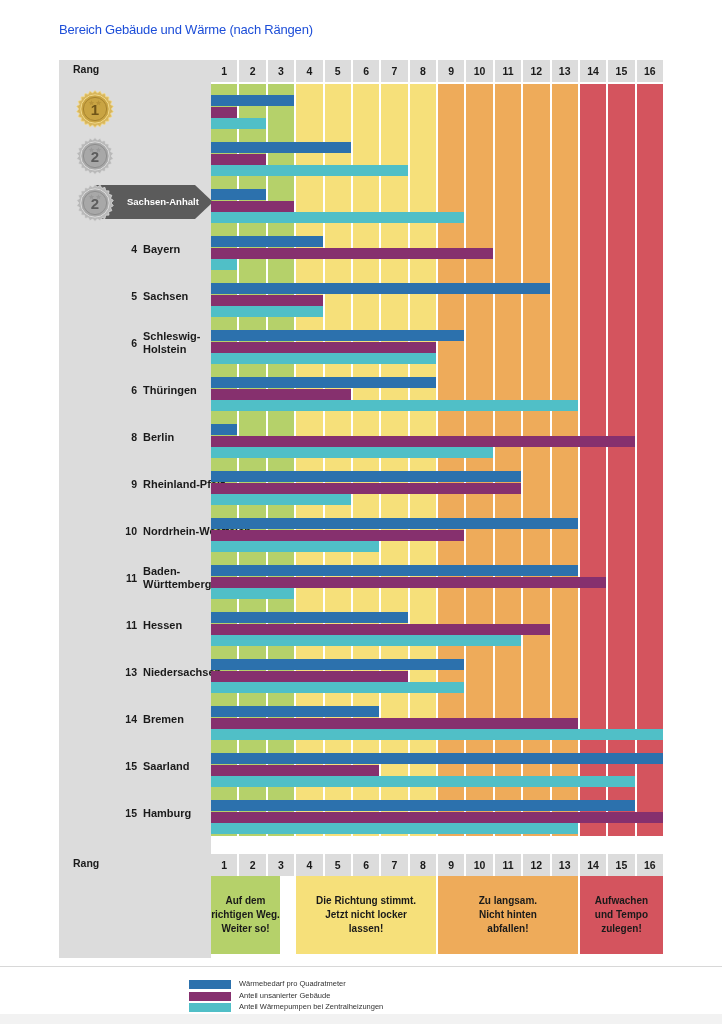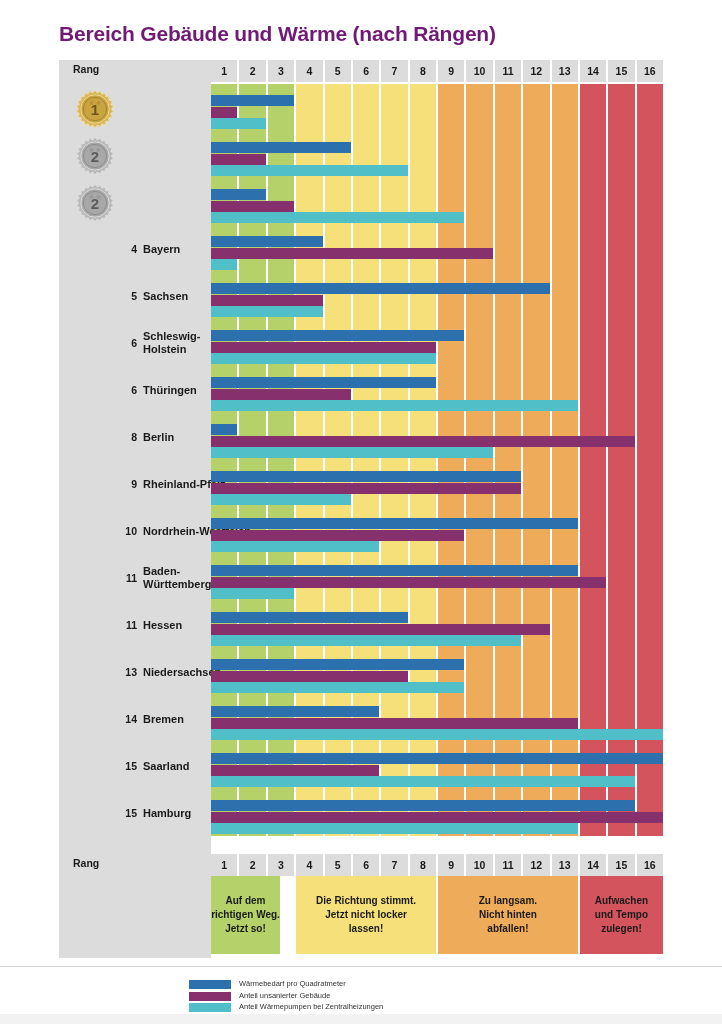--- a/index.html
+++ b/index.html
@@ -8,21 +8,21 @@
     background:#ffffff;
     font-family:"Liberation Sans", sans-serif;
     overflow:hidden;
     position:relative;
   }
   #page{position:relative;width:722px;height:1024px;background:#fff;}
 
   
   .title{
     position:absolute;left:59px;top:22px;
-    font-size:21px;font-weight:bold;color:#701a75;
+    font-size:13px;font-weight:normal;color:#1d4ed8;
     letter-spacing:-0.2px;white-space:nowrap;
   }
 
   
   .chart{
     position:absolute;left:59px;top:60px;
     width:606px;height:898px;
   }
   .labelcol{
     position:absolute;left:0;top:0;width:152px;height:898px;
@@ -207,20 +207,27 @@
               <circle cx="20" cy="20" r="11.6" fill="none" stroke="#8e8e8e" stroke-width="1"></circle>
               <text x="20" y="20" font-family="Liberation Sans, sans-serif" font-size="15" font-weight="bold" fill="#5d5d5d" text-anchor="middle" dominant-baseline="central">2</text>
               <path d="M16.5 11.2 l0.8 1.7 1.8 0.2 -1.3 1.3 0.35 1.8 -1.65 -0.9 -1.65 0.9 0.35 -1.8 -1.3 -1.3 1.8 -0.2z" fill="#8e8e8e" opacity="0.55"></path>
               <path d="M23.5 11.2 l0.8 1.7 1.8 0.2 -1.3 1.3 0.35 1.8 -1.65 -0.9 -1.65 0.9 0.35 -1.8 -1.3 -1.3 1.8 -0.2z" fill="#8e8e8e" opacity="0.55"></path>
             </svg></div>
         </div>
         <div class="bar blue" style="left: 152px; width: 139.875px; top: 82px;"></div>
         <div class="bar purple" style="left: 152px; width: 54.75px; top: 93.5px;"></div>
         <div class="bar cyan" style="left: 152px; width: 196.625px; top: 105px;"></div>
         <div class="banner silver" style="top: 124.5px;">
+          <div class="flag">
+            <div class="body"></div>
+            <div class="tip"></div>
+            <div class="txt">
+              <span>Sachsen-Anhalt</span>
+            </div>
+          </div>
           <div class="medal"><svg width="40" height="40" viewBox="0 0 40 40">
               <polygon points="20.00,1.50 22.31,3.96 25.21,2.25 26.73,5.26 30.00,4.44 30.61,7.76 33.98,7.89 33.63,11.24 36.83,12.31 35.54,15.44 38.31,17.37 36.20,20.00 38.31,22.63 35.54,24.56 36.83,27.69 33.63,28.76 33.98,32.11 30.61,32.24 30.00,35.56 26.73,34.74 25.21,37.75 22.31,36.04 20.00,38.50 17.69,36.04 14.79,37.75 13.27,34.74 10.00,35.56 9.39,32.24 6.02,32.11 6.37,28.76 3.17,27.69 4.46,24.56 1.69,22.63 3.80,20.00 1.69,17.37 4.46,15.44 3.17,12.31 6.37,11.24 6.02,7.89 9.39,7.76 10.00,4.44 13.27,5.26 14.79,2.25 17.69,3.96" fill="#b9b9b9" stroke="#dcdcdc" stroke-width="0.8"></polygon>
               <circle cx="20" cy="20" r="14.2" fill="#a8a8a8" stroke="#dcdcdc" stroke-width="1"></circle>
               <circle cx="20" cy="20" r="11.6" fill="none" stroke="#8e8e8e" stroke-width="1"></circle>
               <text x="20" y="20" font-family="Liberation Sans, sans-serif" font-size="15" font-weight="bold" fill="#5d5d5d" text-anchor="middle" dominant-baseline="central">2</text>
               <path d="M16.5 11.2 l0.8 1.7 1.8 0.2 -1.3 1.3 0.35 1.8 -1.65 -0.9 -1.65 0.9 0.35 -1.8 -1.3 -1.3 1.8 -0.2z" fill="#8e8e8e" opacity="0.55"></path>
               <path d="M23.5 11.2 l0.8 1.7 1.8 0.2 -1.3 1.3 0.35 1.8 -1.65 -0.9 -1.65 0.9 0.35 -1.8 -1.3 -1.3 1.8 -0.2z" fill="#8e8e8e" opacity="0.55"></path>
             </svg></div>
         </div>
         <div class="bar blue" style="left: 152px; width: 54.75px; top: 129px;"></div>
@@ -318,21 +325,21 @@
         </div>
         <div class="bar blue" style="left: 152px; width: 423.625px; top: 740px;"></div>
         <div class="bar purple" style="left: 152px; width: 452px; top: 751.5px;"></div>
         <div class="bar cyan" style="left: 152px; width: 366.875px; top: 763px;"></div>
       </div>
     <div id="bands-layer">
         <div class="catband" style="left: 152px; width: 69px; top: 816px; background: rgb(181, 209, 106);">
           <div>
             <div>Auf dem</div>
             <div>richtigen Weg.</div>
-            <div>Jetzt so!</div>
+            <div>Weiter so!</div>
           </div>
         </div>
         <div class="catband" style="left: 237.125px; width: 139.875px; top: 816px; background: rgb(246, 224, 122);">
           <div>
             <div>Die Richtung stimmt.</div>
             <div>Jetzt nicht locker</div>
             <div>lassen!</div>
           </div>
         </div>
         <div class="catband" style="left: 379px; width: 139.875px; top: 816px; background: rgb(238, 171, 90);">

